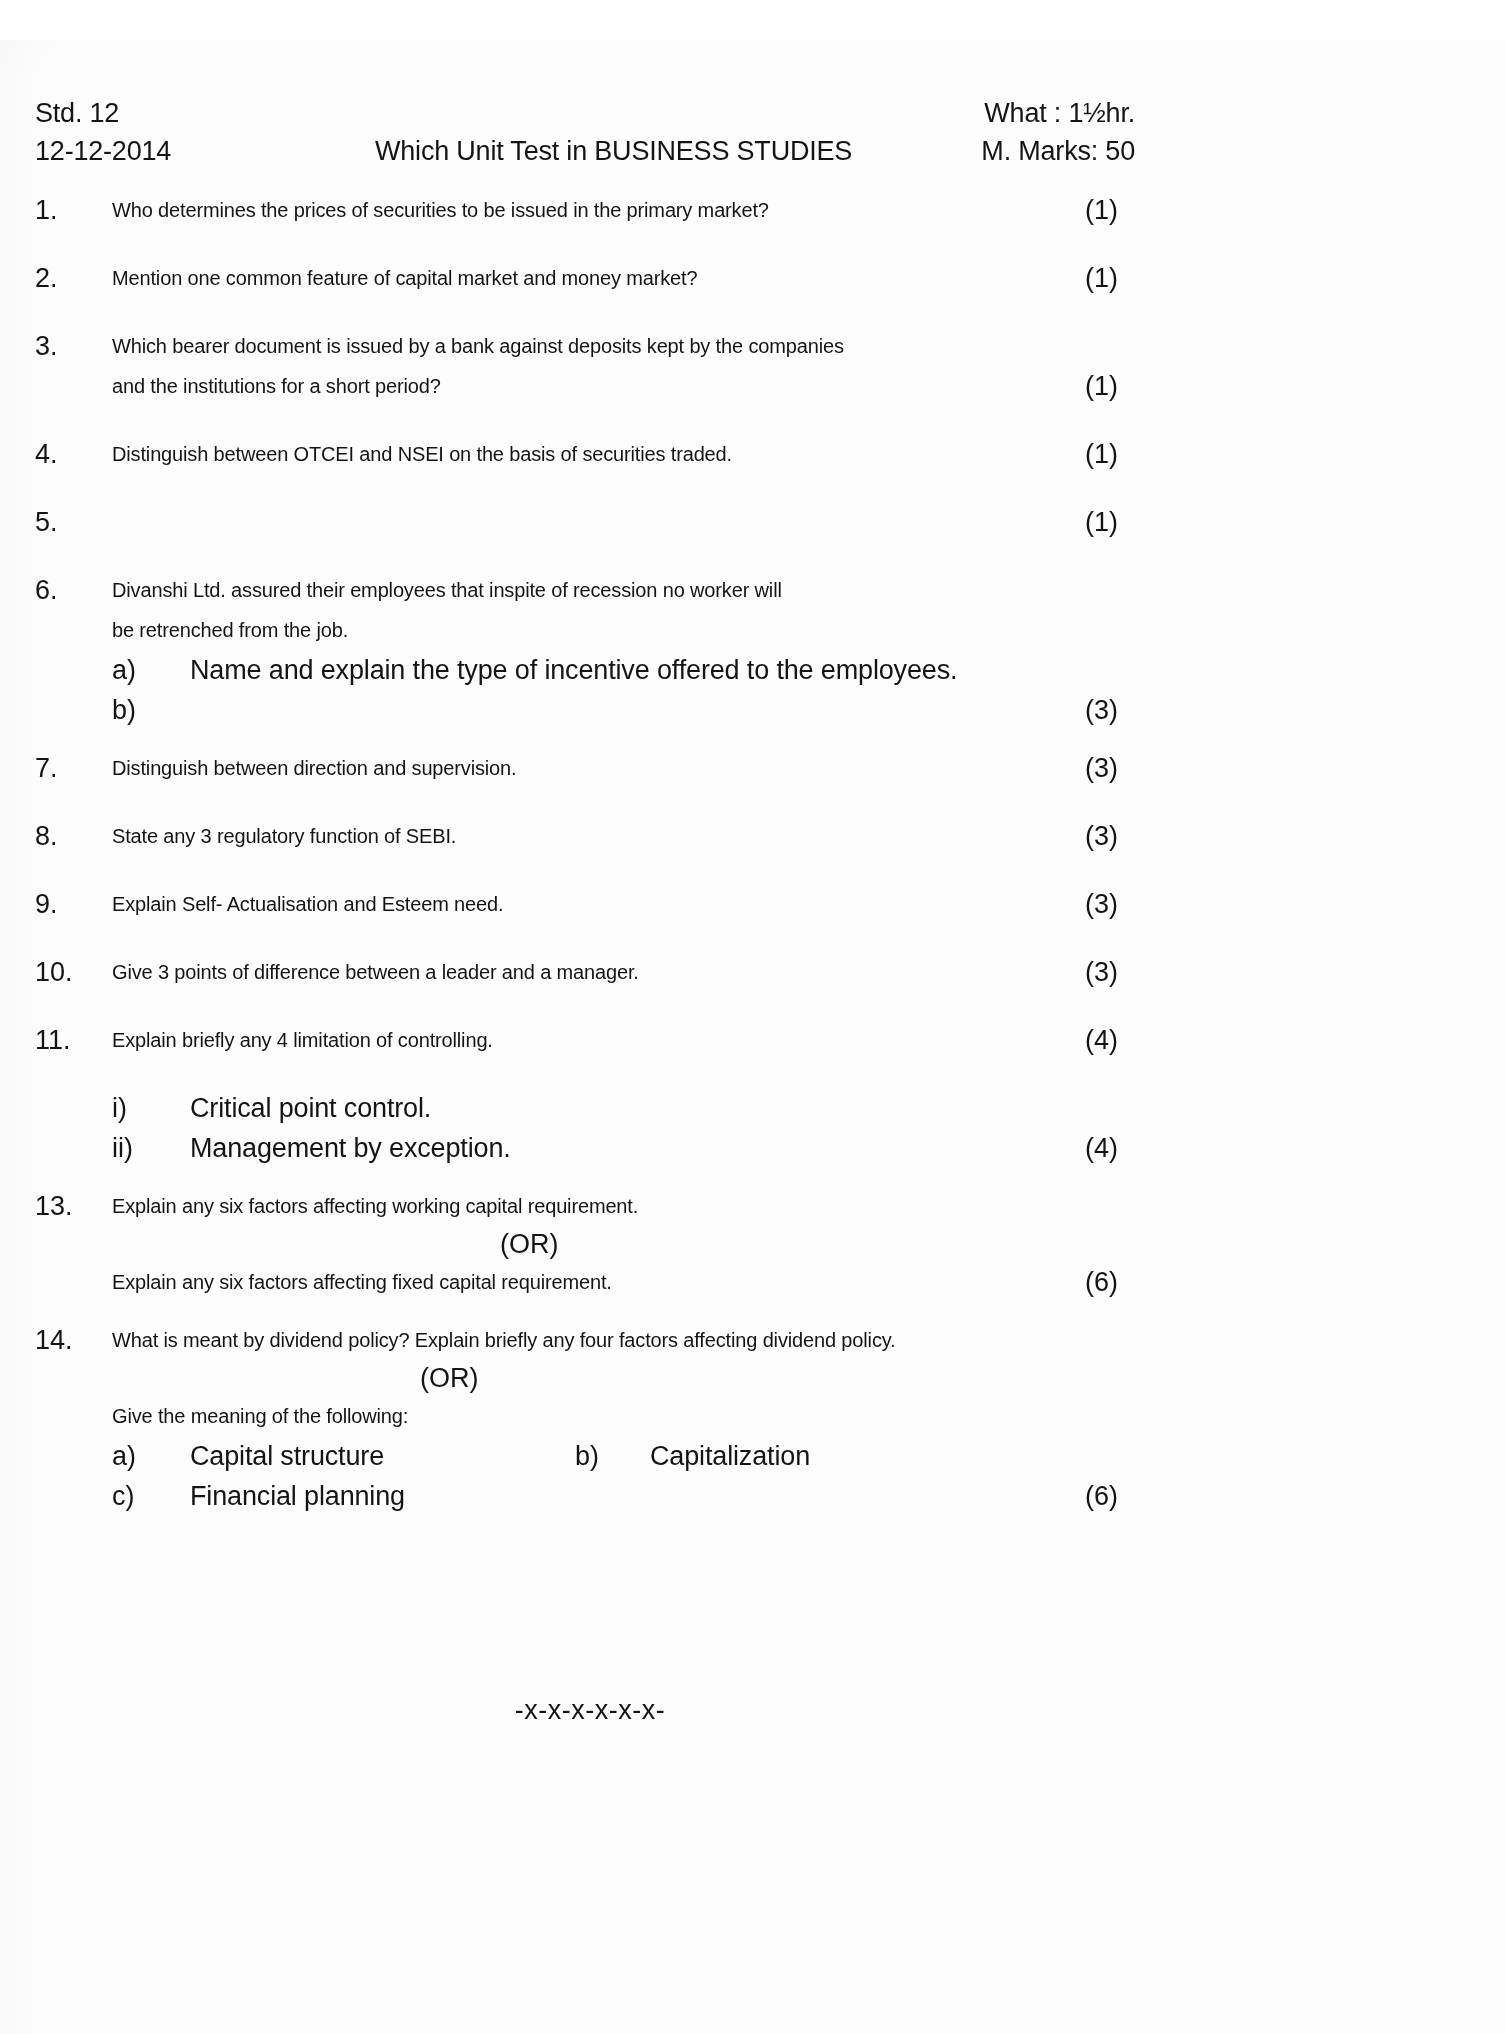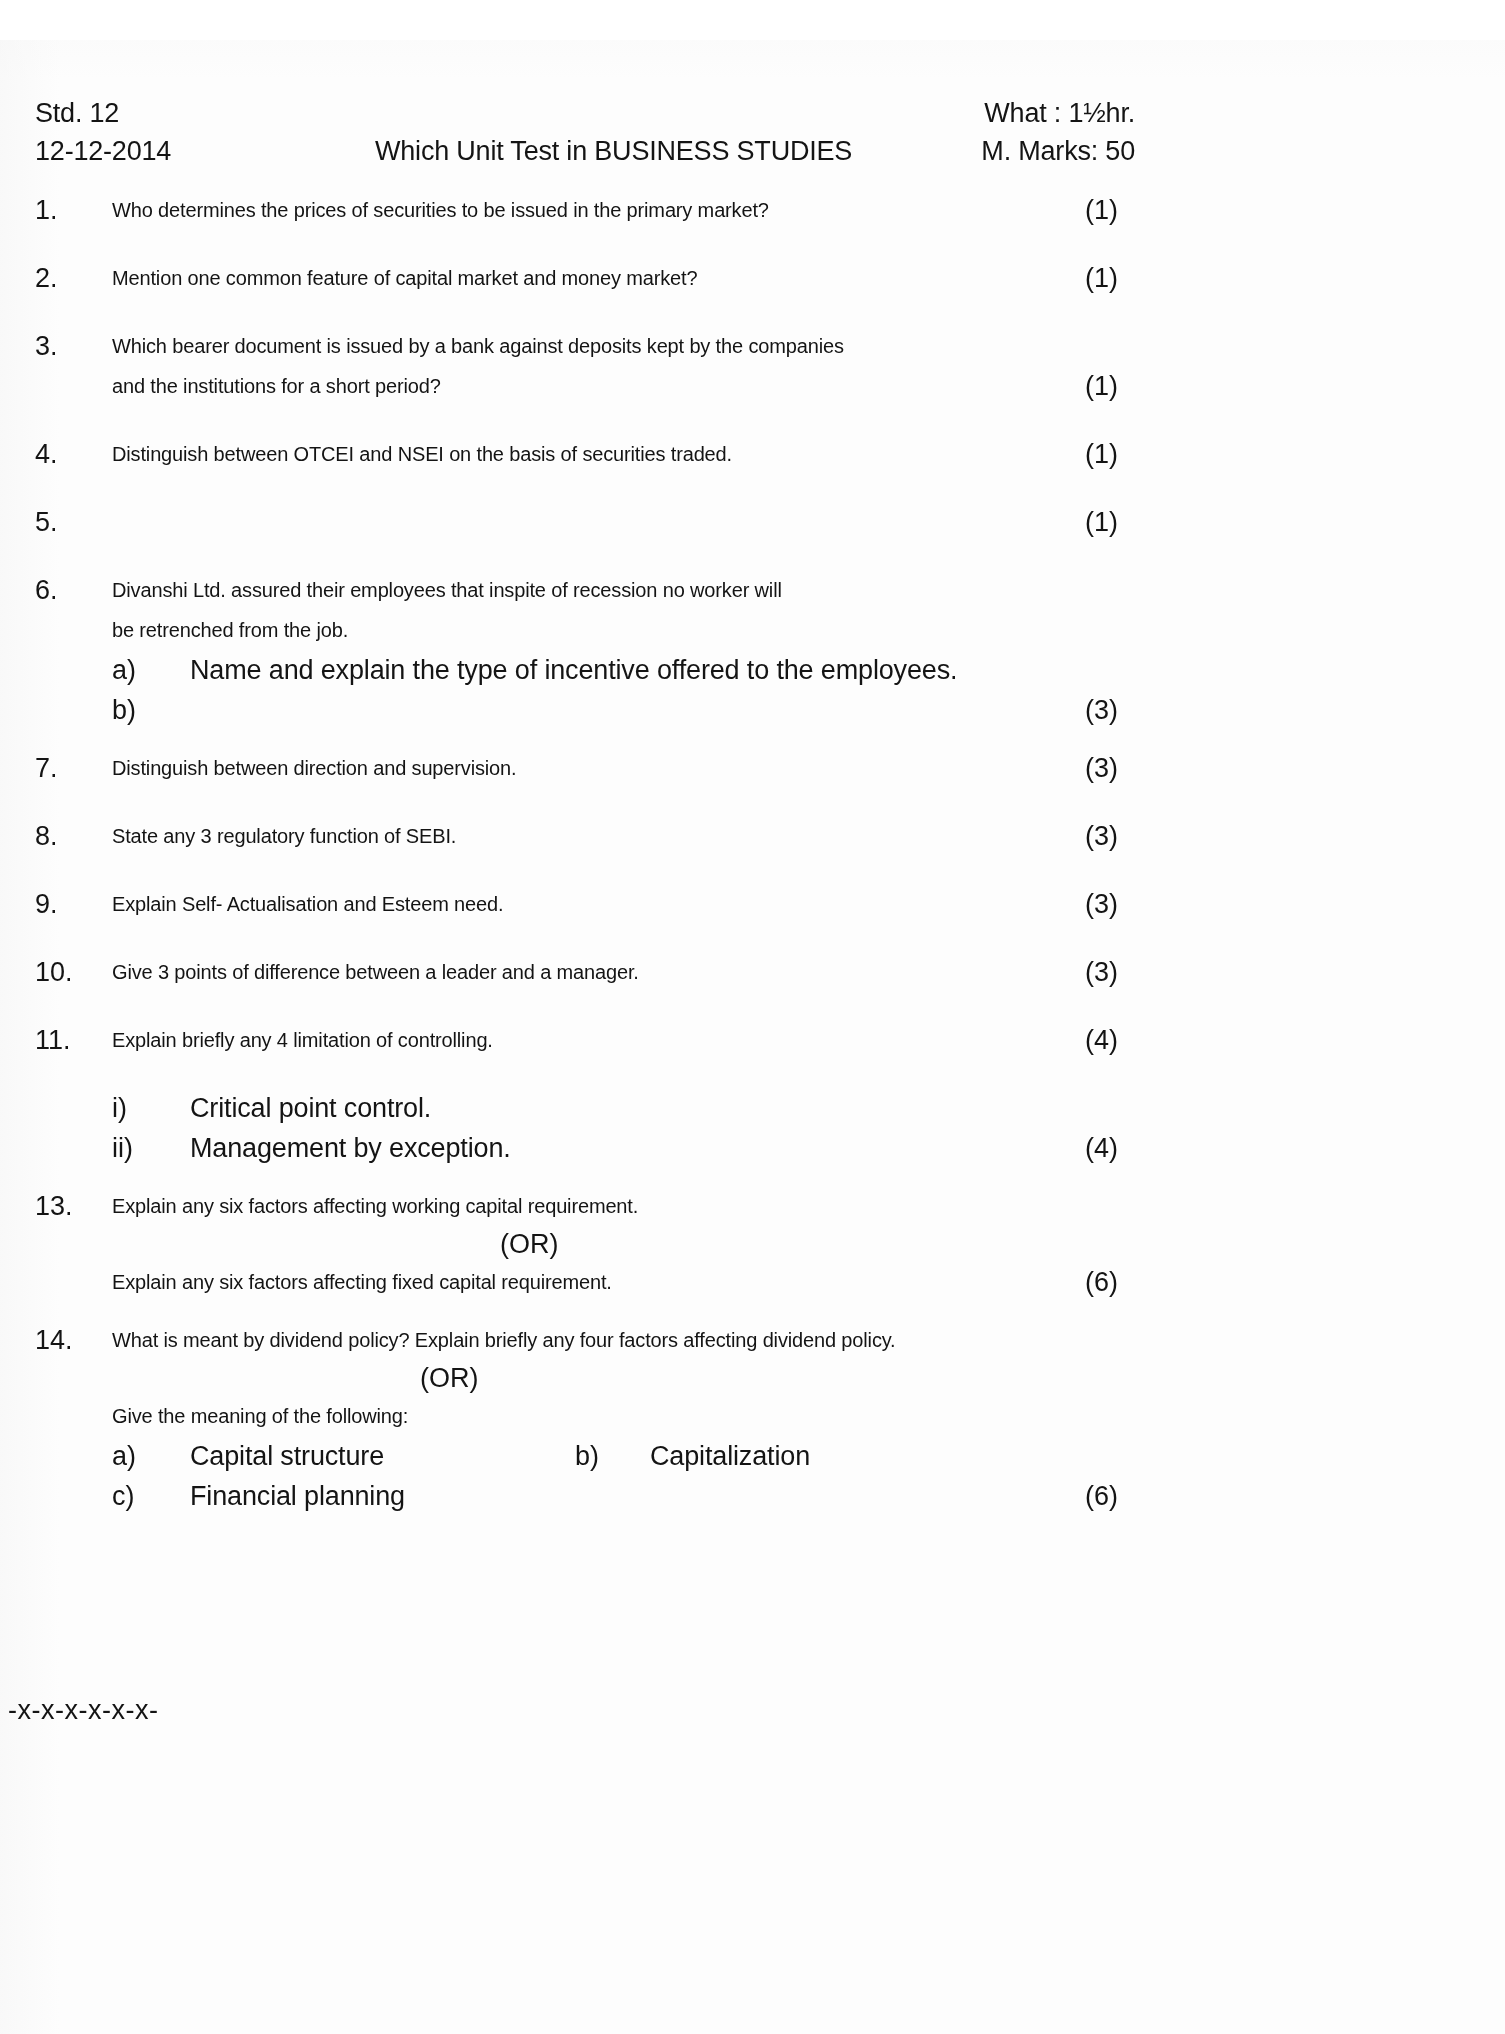--- a/index.html
+++ b/index.html
@@ -156,24 +156,24 @@
     left: 420px;
     top: 0;
     font-size: 27px;
     white-space: nowrap;
   }
   .gap-sm { height: 18px; }
   .gap-md { height: 28px; }
 
   .footer {
     position: absolute;
-    left: 8px;
+    left: 0;
     top: 1655px;
     width: 1180px;
-    text-align: left;
+    text-align: center;
     font-size: 27px;
     letter-spacing: 0.5px;
   }
 </style>
 </head>
 <body>
 
 <div class="page">
   <div class="scan-tint"></div>
 

